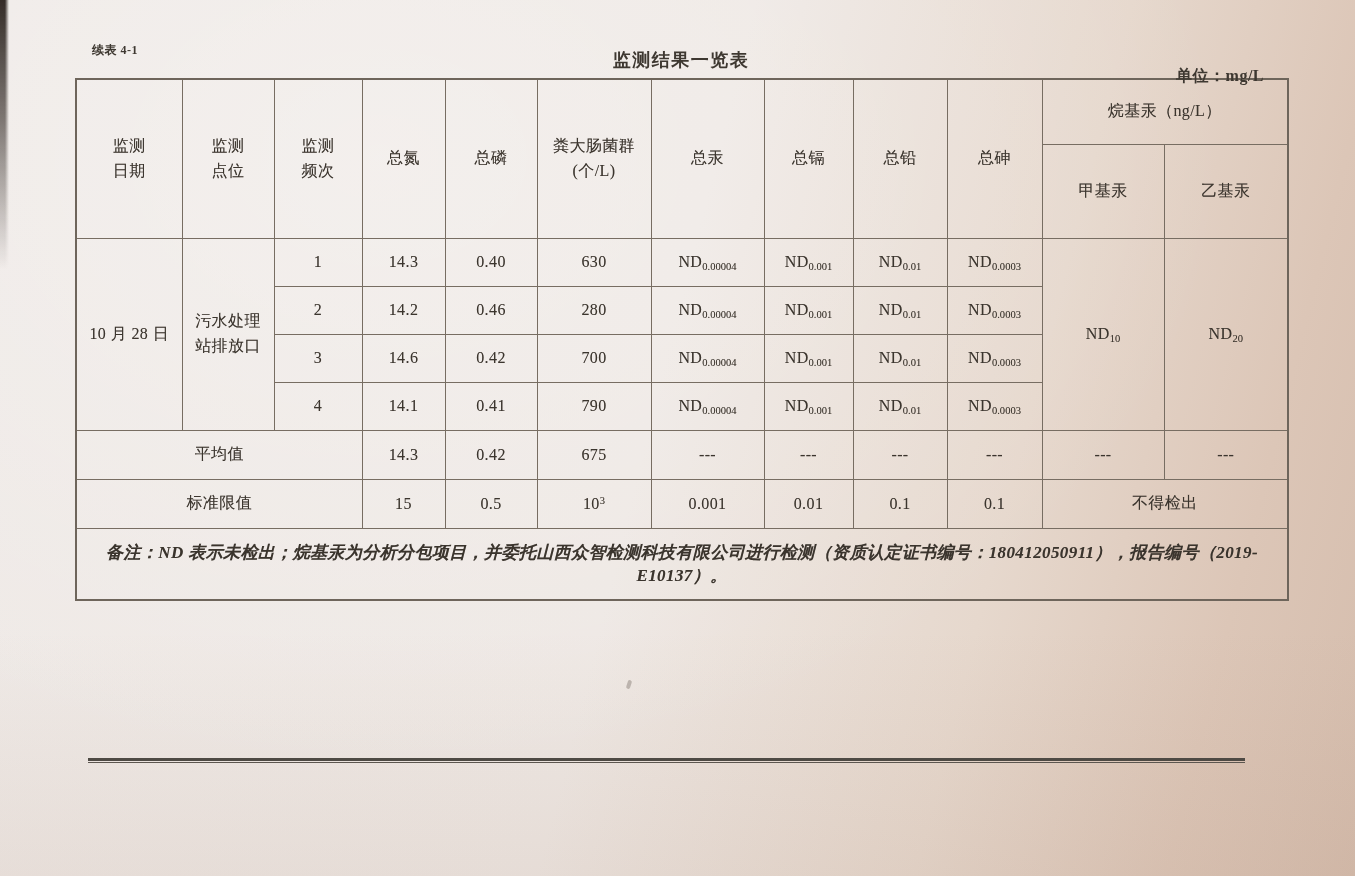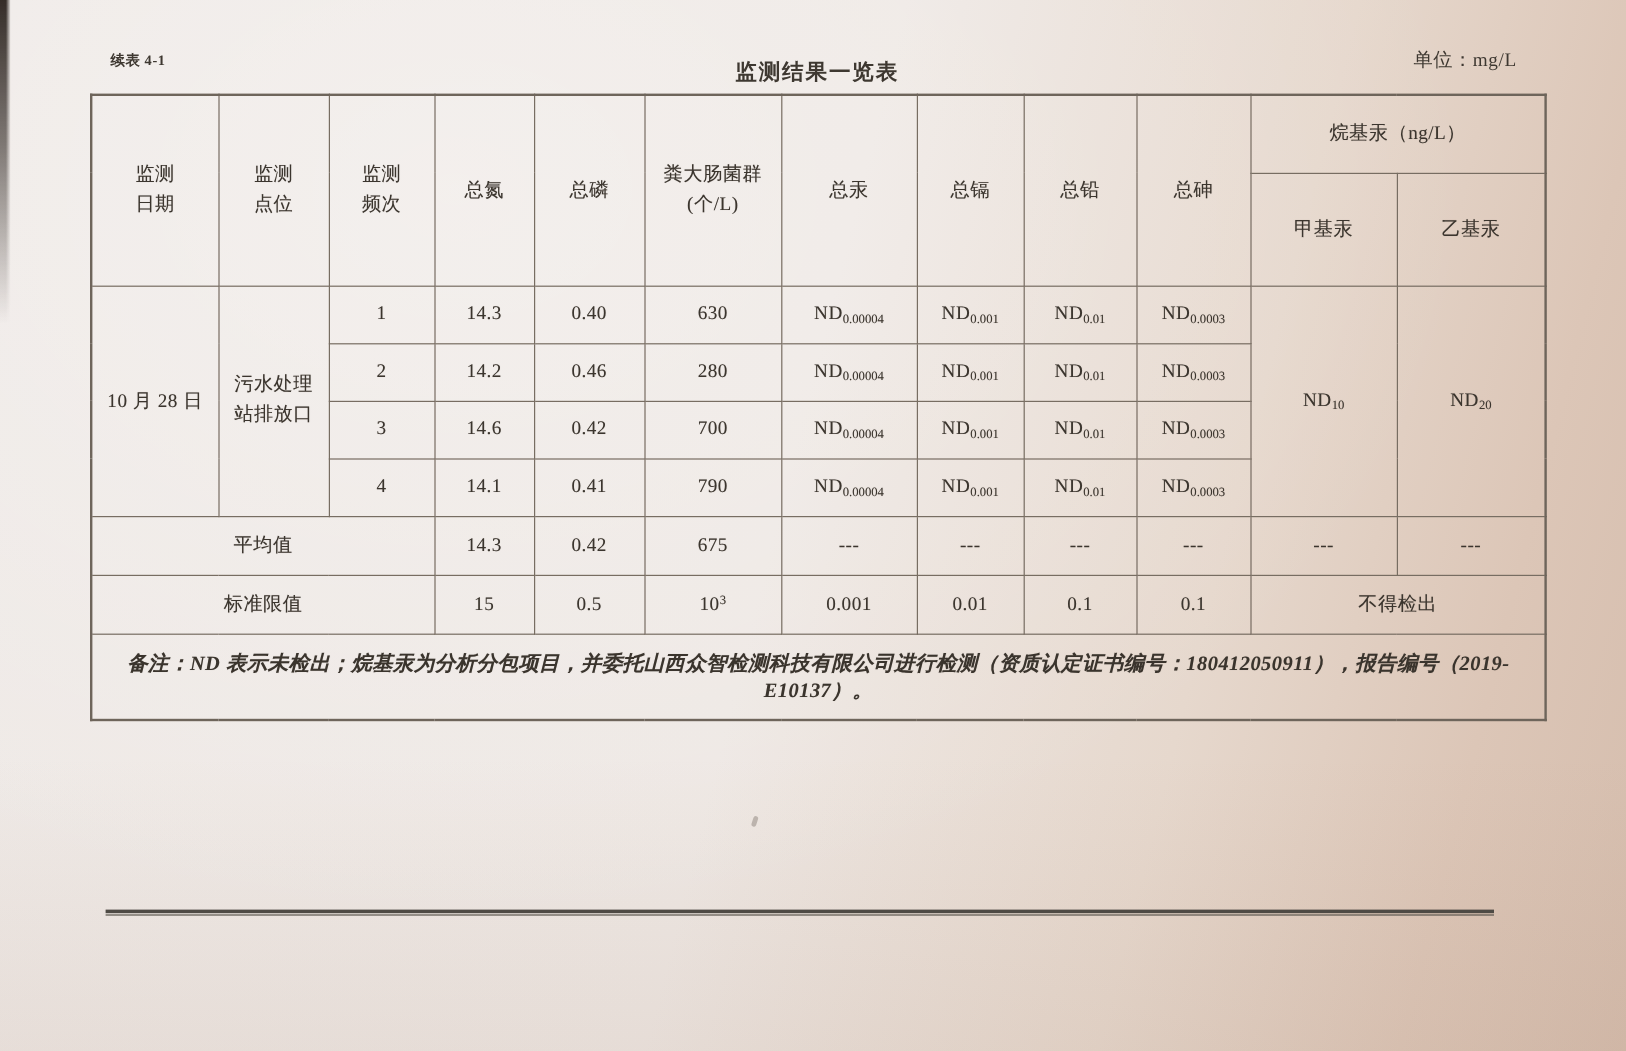--- a/index.html
+++ b/index.html
@@ -19,21 +19,21 @@
             mask-image:linear-gradient(to right, #000 55%, transparent 100%);
   }
   .speck {
     position:absolute; left:627px; top:680px; width:4px; height:9px;
     background:rgba(110,100,92,0.38); border-radius:2px; transform:rotate(18deg);
   }
   .content {position:absolute; left:75px; top:40px; width:1212px;}
   .titlebar {position:relative; height:38px;}
   .cont-label {position:absolute; left:17px; top:2px; font-weight:bold; font-size:12px; letter-spacing:0.5px;}
   .main-title {position:absolute; left:50%; transform:translateX(-50%); top:8px; font-weight:bold; font-size:18px; letter-spacing:1.5px; white-space:nowrap;}
-  .unit-label {position:absolute; right:23px; top:0; font-size:16px; letter-spacing:0.5px; white-space:nowrap;}
+  .unit-label {position:absolute; right:23px; top:26px; font-size:16px; letter-spacing:0.5px; white-space:nowrap;font-weight:bold;}
 
   table.mon {
     border-collapse:collapse; table-layout:fixed; width:1212px;
     font-size:16px; color:#3b352e;
     border:2px solid #6e655b;
   }
   table.mon td {
     border:1px solid #776d62; text-align:center; vertical-align:middle;
     padding:2px 3px; letter-spacing:0.4px;
     text-shadow:0 0 0.6px rgba(70,60,52,0.35);

